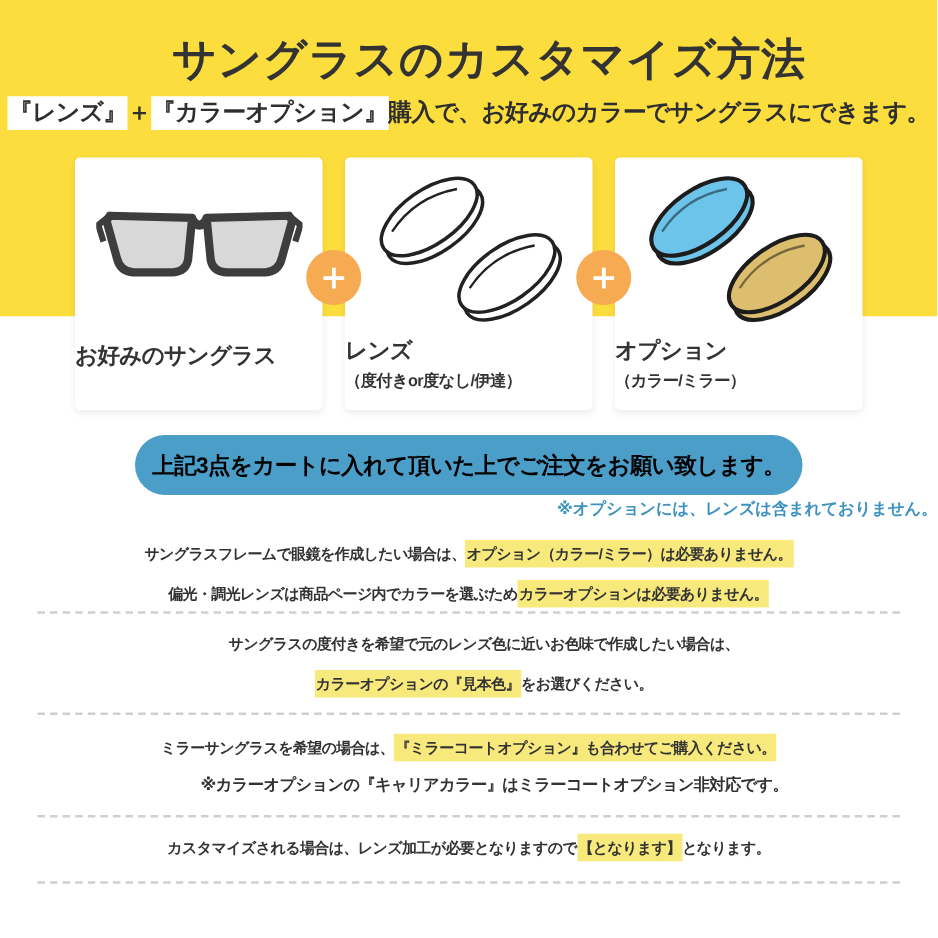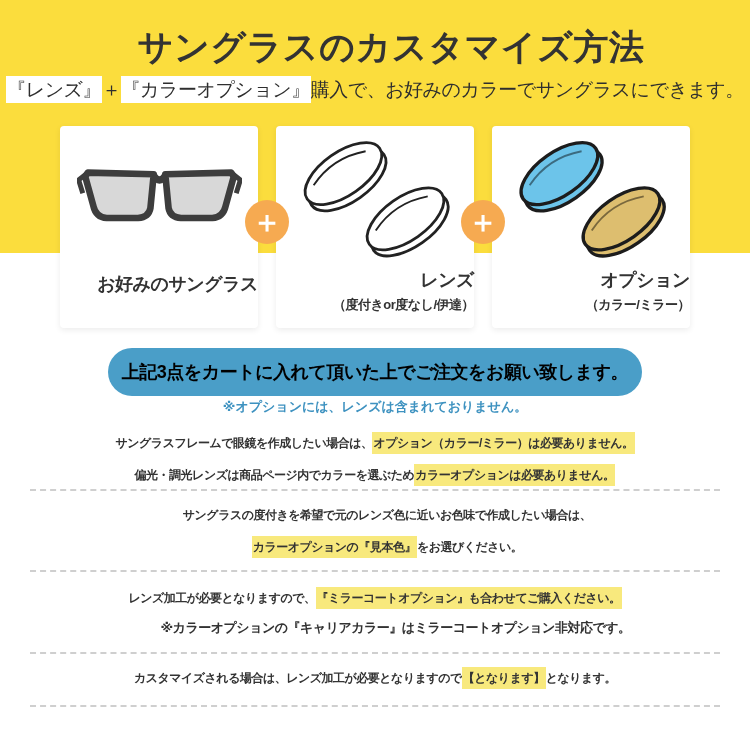--- a/index.html
+++ b/index.html
@@ -8,50 +8,50 @@
     font-family:"Liberation Sans","DejaVu Sans",sans-serif; color:var(--text-dark,#333);
   }
   
   .header { position:absolute; top:0; left:0; width:750px; height:253px; background:var(--header-bg,#FBDD3D); }
   .title {
     position:absolute; top:24px; left:0; width:100%; text-align:center;
     font-size:35px; font-weight:bold; color:var(--text-dark,#333); letter-spacing:0.5px;margin-left:16px;
   }
   .subtitle {
     position:absolute; top:77px; left:0; width:100%; text-align:center;
-    font-size:19px; font-weight:normal; color:#2e2e2e; letter-spacing:-0.5px; white-space:nowrap;
+    font-size:19px; font-weight:bold; color:#2e2e2e; letter-spacing:-0.5px; white-space:nowrap;
   }
   .subtitle .wh { background:#ffffff; padding:3px 1px; }
   
   .steps { position:absolute; top:126px; left:60px; width:630px; height:202px; display:flex; gap:18px; }
   .step-box {
     width:198px; height:202px; background:#fff; border-radius:4px;
     box-shadow:0 2px 6px rgba(0,0,0,0.08);
-    display:flex; flex-direction:column; align-items:flex-end; justify-content:flex-end;
+    display:flex; flex-direction:column; align-items:flex-start; justify-content:flex-end;
     padding-bottom:14px; box-sizing:border-box;
   }
   .icon-area { flex:1; display:flex; align-items:center; justify-content:center; width:100%; }
   .step-label { font-size:18px; font-weight:bold; letter-spacing:-0.5px; }
   .step-sub   { font-size:13px; font-weight:bold; letter-spacing:-0.5px; margin-top:4px; }
   .step-box.first .step-label { margin-bottom:18px; }
   .plus-badge {
     position:absolute; width:44px; height:44px; border-radius:50%;
     background:var(--accent-orange,#F6AA51); color:#fff; z-index:3; top:74px;
     display:flex; align-items:center; justify-content:center;
     font-size:30px; font-weight:bold; line-height:1;
   }
   .plus-1 { left:185px; } .plus-2 { left:401px; }
   
   .banner {
     position:absolute; top:348px; left:108px; width:534px; height:48px; border-radius:24px;
     background:var(--banner-blue,#4A9EC8); color:#000000; display:flex; align-items:center; justify-content:center;
     font-size:18px; font-weight:bold; letter-spacing:-0.5px; white-space:nowrap;
   }
   .banner-note {
-    position:absolute; top:398px; left:0; width:100%; text-align:center;
+    position:absolute; top:398px; left:0; width:100%; text-align:right;
     font-size:13px; font-weight:bold; color:var(--note-blue,#3E92C0);
   }
   
   .para { position:absolute; left:0; width:100%; text-align:center; font-weight:bold; }
   .pline { font-size:12px; line-height:32px; letter-spacing:-0.5px; white-space:nowrap; }
   .pline.small { font-size:13px; line-height:27px;margin-left:41px; }
   .hl { background:var(--highlight-yellow,#F8E97D); padding:4px 1px; }
   .p1 { top:427px; } .p2 { top:499px;padding-left:12px; } .p3 { top:582px; } .p4 { top:662px; }
   .sep { position:absolute; left:30px; width:690px; height:0; border-top:2px dashed #cfcfcf; }
   .sep1 { top:489px; } .sep2 { top:570px; } .sep3 { top:652px; } .sep4 { top:705px; }
@@ -133,21 +133,21 @@
     </div>
   <div class="sep sep1"></div>
 
   <div class="para p2">
       <div class="pline"><span>サングラスの度付きを希望で元のレンズ色に近いお色味で作成したい場合は、</span></div>
       <div class="pline"><span class="hl">カラーオプションの『見本色』</span><span>をお選びください。</span></div>
     </div>
   <div class="sep sep2"></div>
 
   <div class="para p3">
-      <div class="pline"><span>レンズ加工が必要となりますので、</span><span class="hl">『ミラーコートオプション』も合わせてご購入ください。</span></div>
+      <div class="pline"><span>ミラーサングラスを希望の場合は、</span><span class="hl">『ミラーコートオプション』も合わせてご購入ください。</span></div>
       <div class="pline small"><span>※カラーオプションの『キャリアカラー』はミラーコートオプション非対応です。</span></div>
     </div>
   <div class="sep sep3"></div>
 
   <div class="para p4">
       <div class="pline"><span>カスタマイズされる場合は、レンズ加工が必要となりますので</span><span class="hl">【となります】</span><span>となります。</span></div>
     </div>
   <div class="sep sep4"></div>
 
 </div>

